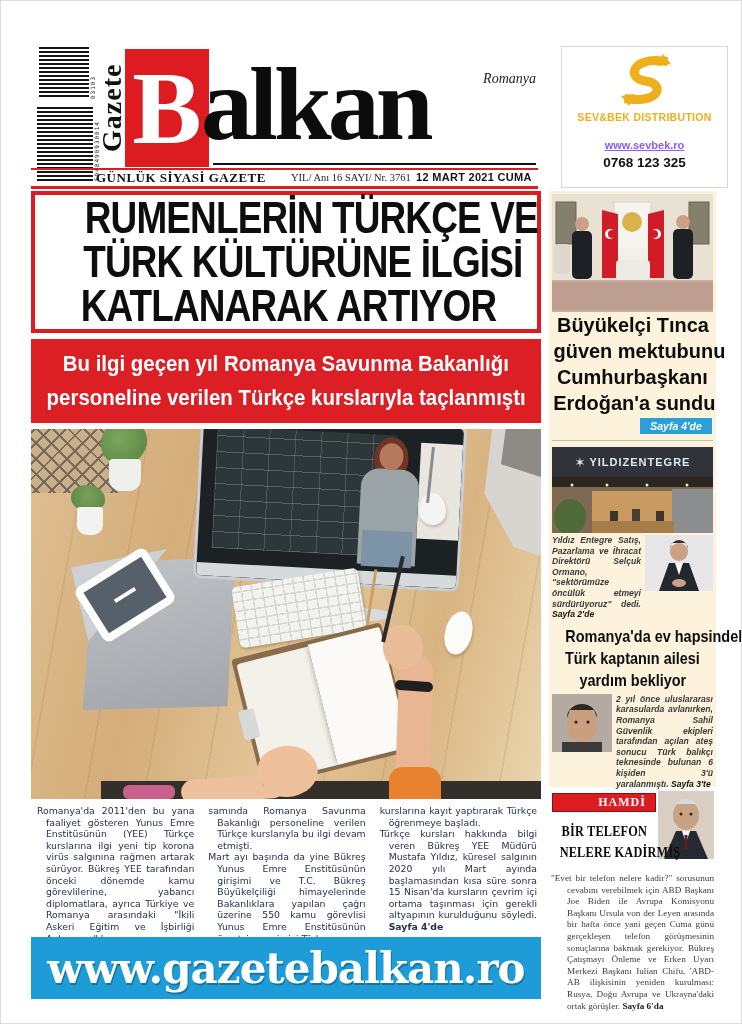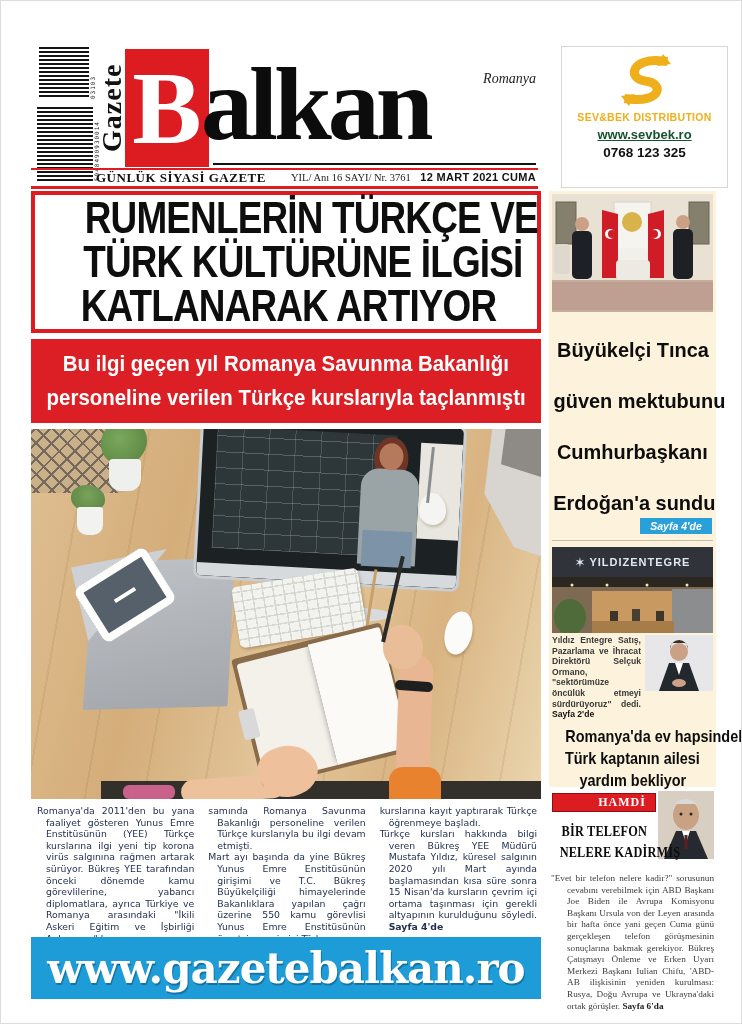--- a/index.html
+++ b/index.html
@@ -25,21 +25,21 @@
   .logo-alkan { position:absolute; left:200px; top:46px; height:120px; font-family:"Liberation Serif",serif;
                 font-weight:bold; font-size:104px; line-height:114px; color:#0c0c0c; letter-spacing:-4px; }
   .romanya { position:absolute; left:420px; width:115px; top:70px; text-align:right;
              font-family:"Liberation Serif",serif; font-style:italic; font-size:14px; color:#222; }
   .black-rule { position:absolute; left:212px; top:162px; width:323px; height:2px; background:#111; }
   .red-rule-1 { position:absolute; left:30px; top:167px; width:507px; height:2px; background:#dd1c22; }
   .red-rule-2 { position:absolute; left:30px; top:185px; width:507px; height:3px; background:#dd1c22; }
   .tagline { position:absolute; left:95px; top:169px; font-family:"Liberation Serif",serif;
              font-weight:bold; font-size:13px; color:#111; letter-spacing:.5px; }
   .issue { position:absolute; left:290px; top:171px; font-family:"Liberation Serif",serif; font-size:10.5px; color:#222; }
-  .dateline { position:absolute; left:415px; width:120px; top:170px; text-align:right;
+  .dateline { position:absolute; left:415px; width:120px; top:170px; text-align:left;
               font-size:11px; font-weight:bold; color:#141414; letter-spacing:.3px; }
 
   
   .cx { display:inline-block; transform:scaleX(var(--sx,.85)); transform-origin:center; white-space:nowrap; }
   .headline-box { position:absolute; left:30px; top:190px; width:510px; height:142px; border:4px solid #dd1c22;
                   background:#fff; display:flex; flex-direction:column; justify-content:center; text-align:center; }
   .headline-box .line { font-size:45px; line-height:44px; font-weight:900; color:#0e0e0e; letter-spacing:-1px; }
   .subhead-box { position:absolute; left:30px; top:338px; width:510px; height:84px; background:#dc1e25;
                  display:flex; flex-direction:column; justify-content:center; text-align:center; }
   .subhead-box .line { font-size:21.5px; line-height:34px; font-weight:bold; color:#fff; }
@@ -132,38 +132,38 @@
   .web-banner { position:absolute; left:30px; top:936px; width:510px; height:62px; background:#1e9cd7;
                 display:flex; align-items:center; justify-content:center; }
   .web-banner span { font-family:"DejaVu Serif",serif; font-weight:bold; font-size:42px; color:#fff;
                      letter-spacing:-1px; text-shadow:1px 2px 0 rgba(0,40,70,.35); }
 
   
   .sidebar { position:absolute; left:548px; top:0; width:167px; height:1024px; }
   .sevbek { position:absolute; left:12px; top:45px; width:167px; height:142px; background:#fff;
             border:1px solid #d8d8d2; text-align:center; padding-top:4px; }
   .sevbek-name { font-size:10.5px; font-weight:bold; color:#efaf1b; letter-spacing:.3px; margin-top:-2px; }
-  .sevbek-site { display:inline-block; margin-top:4px; font-size:13px; font-weight:bold; color:#14532d;
+  .sevbek-site { display:inline-block; margin-top:16px; font-size:11px; font-weight:bold; color:#8b5cf6;
                  text-decoration:underline; }
   .sevbek-phone { margin-top:2px; font-size:13.5px; font-weight:bold; color:#101010; }
 
   .cream { position:absolute; left:0; top:190px; width:167px; height:596px; background:#fdf3dc; }
   .sb-photo { display:block; margin:3px auto 0; width:161px; }
   .sb-h { text-align:center; font-weight:900; color:#0d0d0d; }
-  .sb-h1 .line { font-size:21px; line-height:26px;margin-top:25px; }
+  .sb-h1 .line { font-size:21px; line-height:26px; }
   .sb-h2 .line, .sb-h3 .line { font-size:17px; line-height:22px; }
   .badge { display:block; margin:2px 4px 0 auto; width:72px; height:16px; background:#2aa0da; color:#fff;
            font-style:italic; font-weight:bold; font-size:10.5px; text-align:center; line-height:16px; }
   .sb-div { height:1px; background:#c4bca6; margin:6px 3px; }
   .sign-band { position:relative; height:30px; background:#30343a; display:flex; align-items:center;
                justify-content:center; gap:4px; }
   .sign-band .star { color:#dfe8f2; font-size:13px; }
   .sign-band .txt { color:#dfe8f2; font-weight:bold; font-size:11px; letter-spacing:1px; }
   .blurb-row { display:flex; gap:4px; margin:2px 3px 0; align-items:flex-start; }
-  .blurb { font-size:8.6px; line-height:10.6px; font-weight:bold; color:#3a3a3a; text-align:justify; }
+  .blurb { font-size:8.6px; line-height:10.6px; font-weight:bold; color:#3a3a3a; text-align:justify;font-style:italic; }
   .blurb .ref { color:#111; }
 
   .hamdi { position:absolute; left:0; top:790px; width:167px; height:234px; background:#fff; }
   .hamdi-banner { position:absolute; left:3px; top:2px; width:104px; height:19px; background:#dd1c22;
                   border:1px solid #8e0d12; color:#fff; font-family:"Liberation Serif",serif; font-weight:bold;
                   font-size:12px; letter-spacing:1px; text-align:center; line-height:17px;padding-left:36px; }
   .hamdi-title { position:absolute; left:0; top:30px; width:110px; text-align:center;
                  font-family:"Liberation Serif",serif; font-weight:900; color:#0c0c0c; }
   .hamdi-title .line { font-size:14.5px; line-height:21px; letter-spacing:.2px; }
   .hamdi-portrait { position:absolute; right:2px; top:0; }

